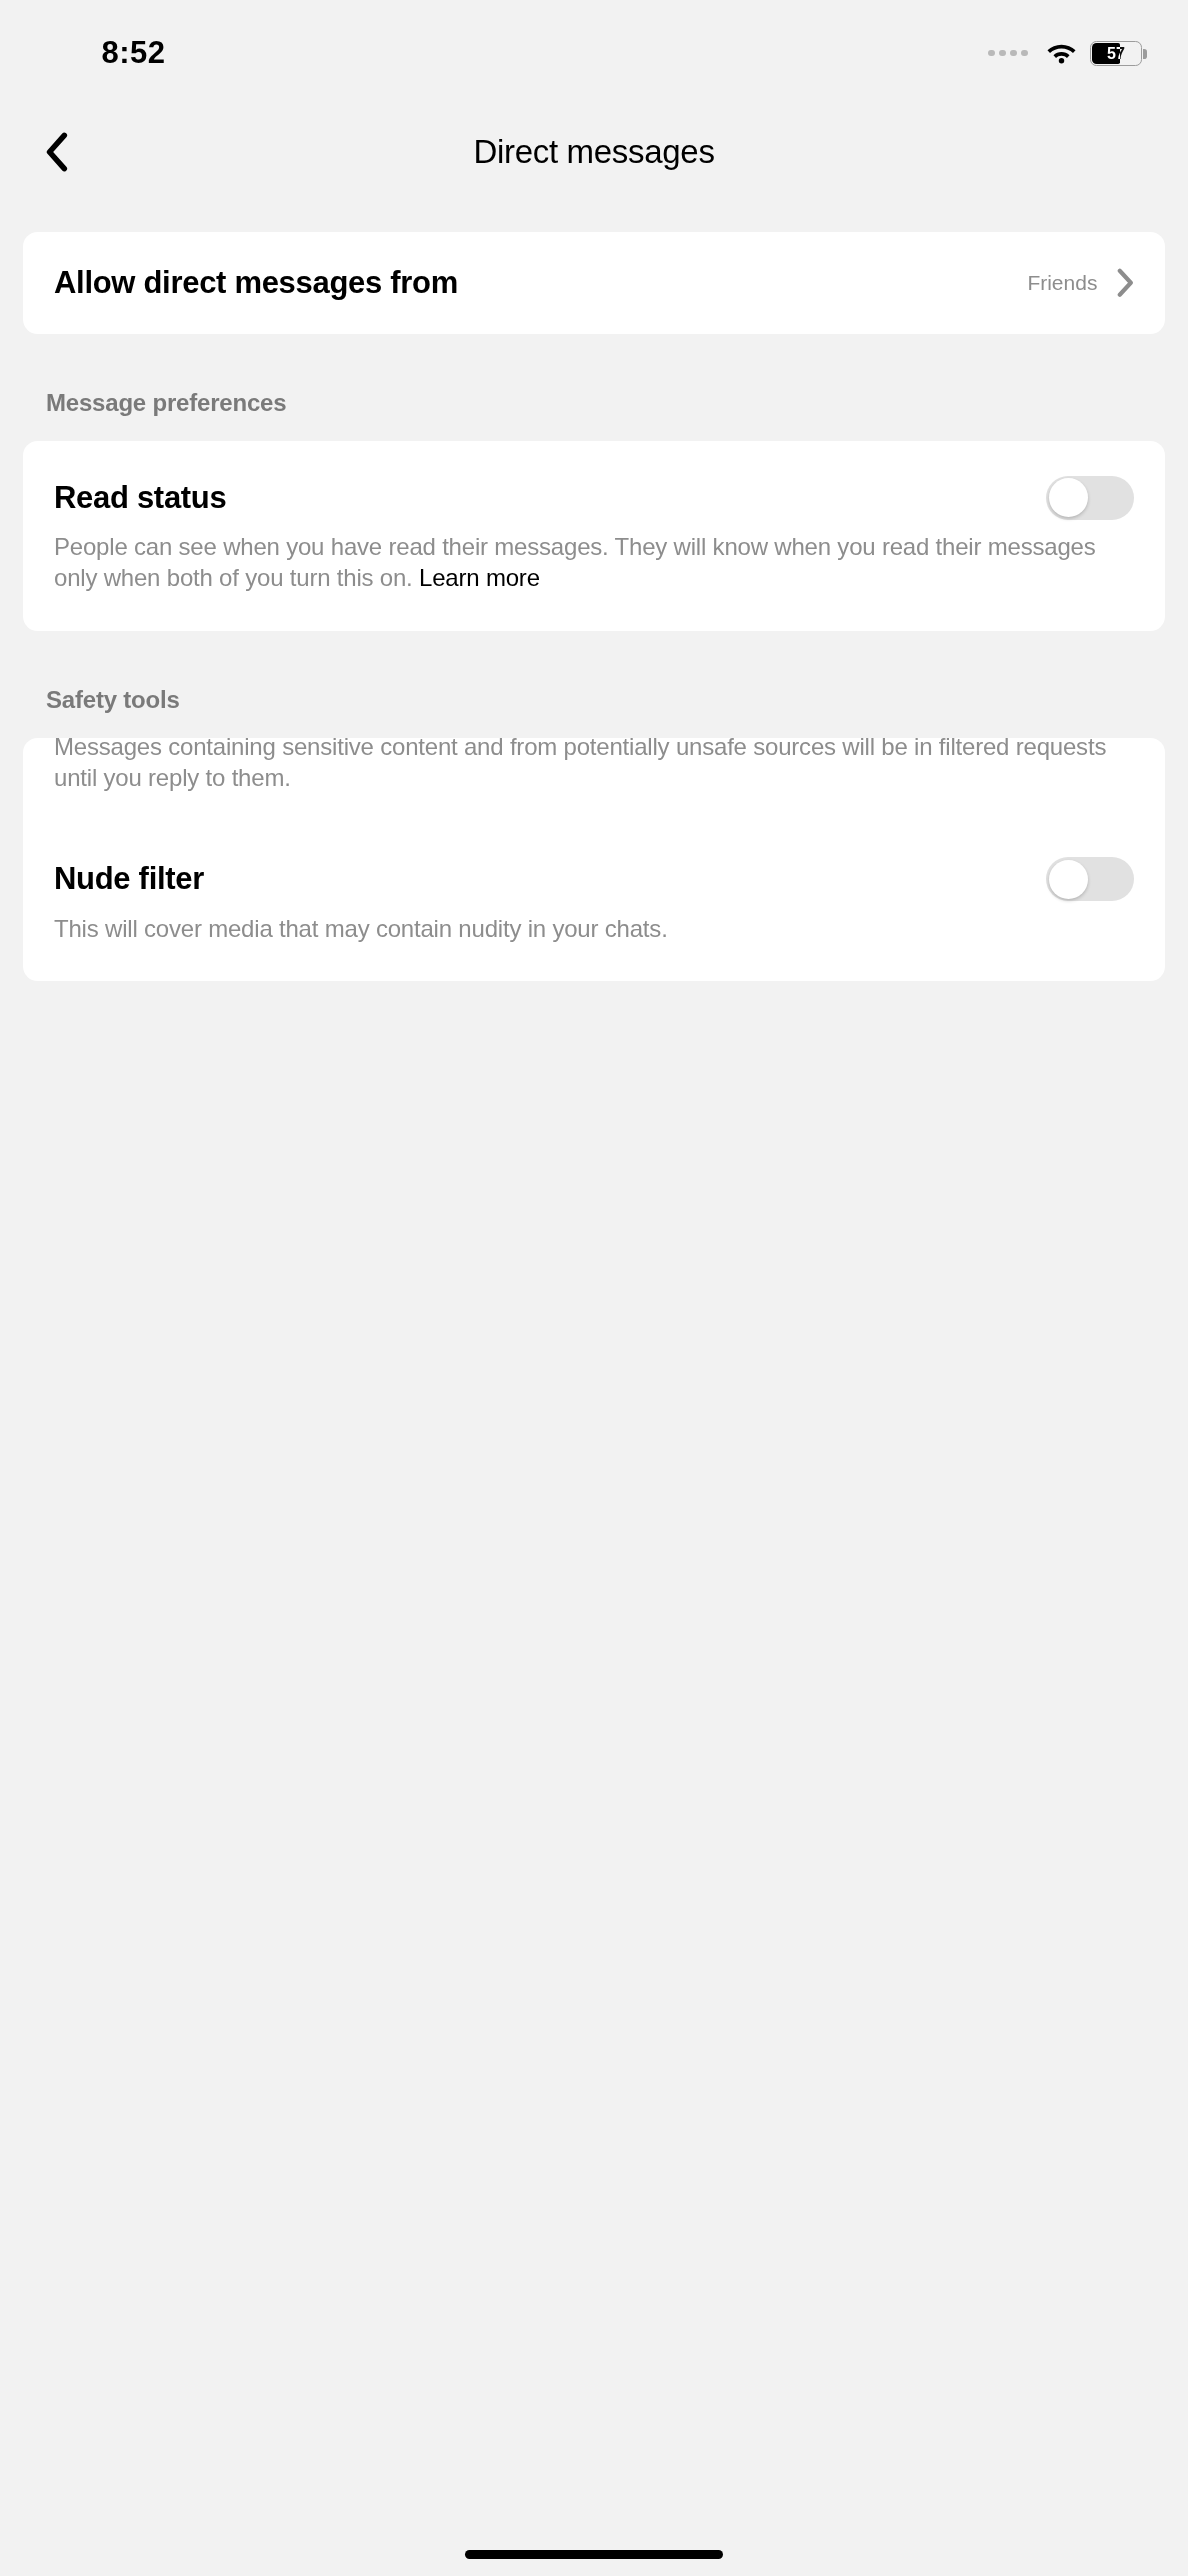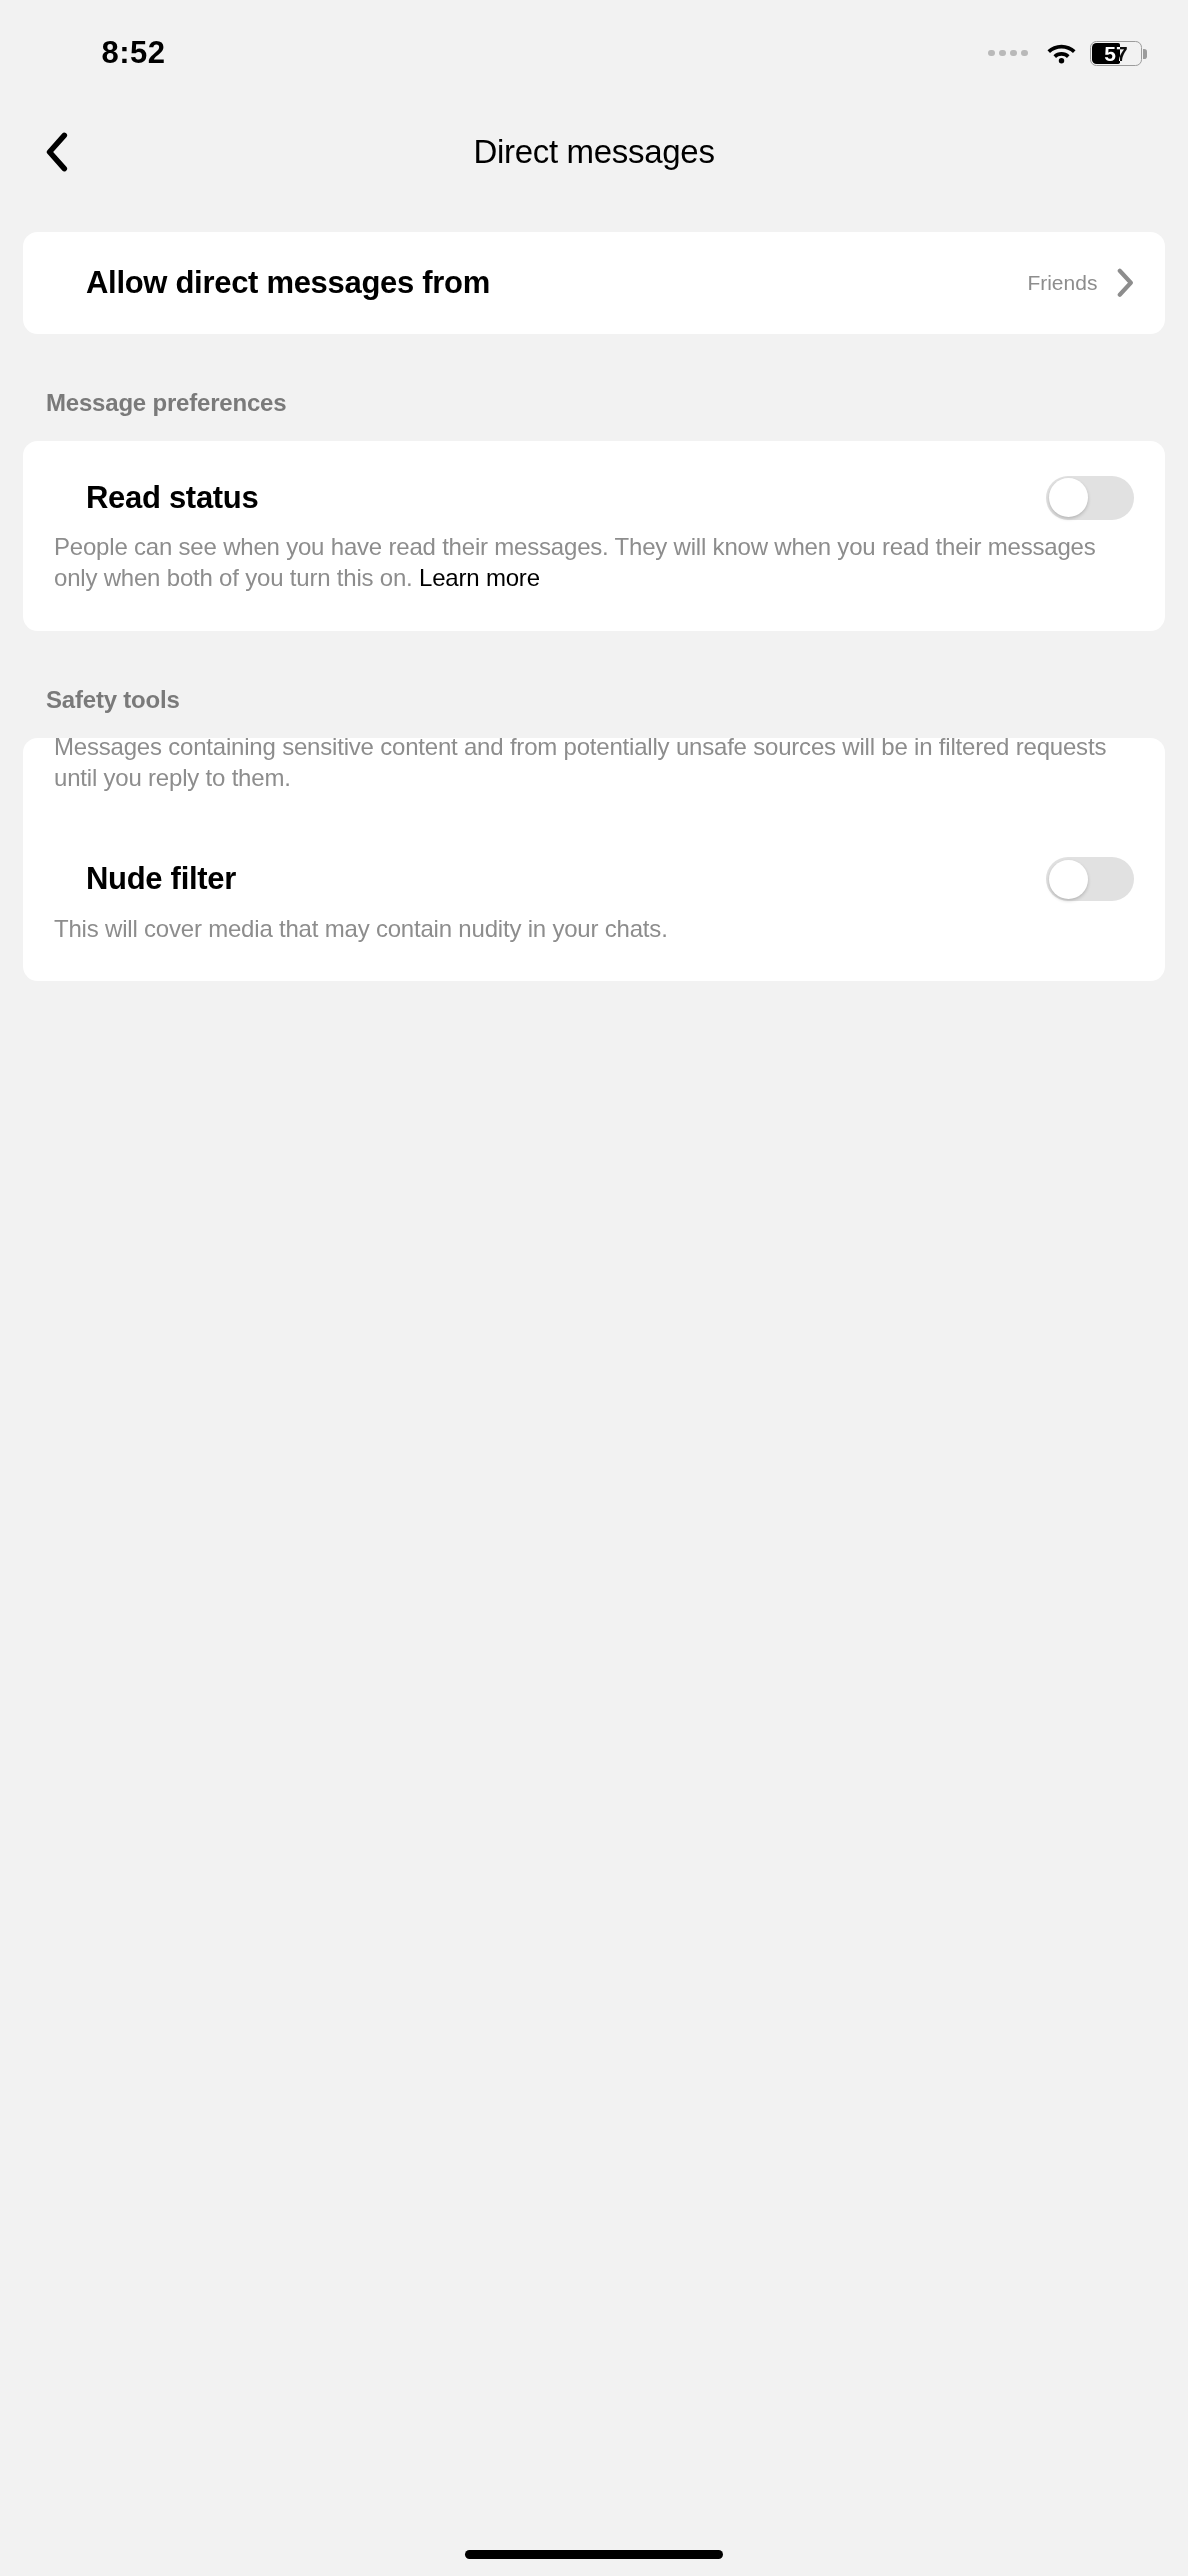--- a/index.html
+++ b/index.html
@@ -65,21 +65,21 @@
     position: absolute;
     left: 0.9px; top: 0.9px; bottom: 0.9px;
     width: 57%;
     background: #000;
     border-radius: 4.6px 1.8px 1.8px 4.6px;
   }
   .battery-text {
     position: absolute;
     left: 0; right: 0;
     text-align: center;
-    font-size: 21px;
+    font-size: 16px;
     font-weight: 700;
     color: #fff;
     mix-blend-mode: difference;
     line-height: 21px;
   }
 
   
   .nav-header {
     height: 101px;
     position: relative;
@@ -127,21 +127,20 @@
   }
   .row-click {
     display: flex;
     align-items: center;
     justify-content: space-between;
   }
   .row-title {
     font-size: 31px;
     font-weight: 600;
     letter-spacing: -0.3px;
-    margin-left: 32px;
   }
   .row-value {
     font-size: 21px;
     color: #8d8d8d;
     margin-right: 20px;
   }
   .row-right {
     display: flex;
     align-items: center;
   }

